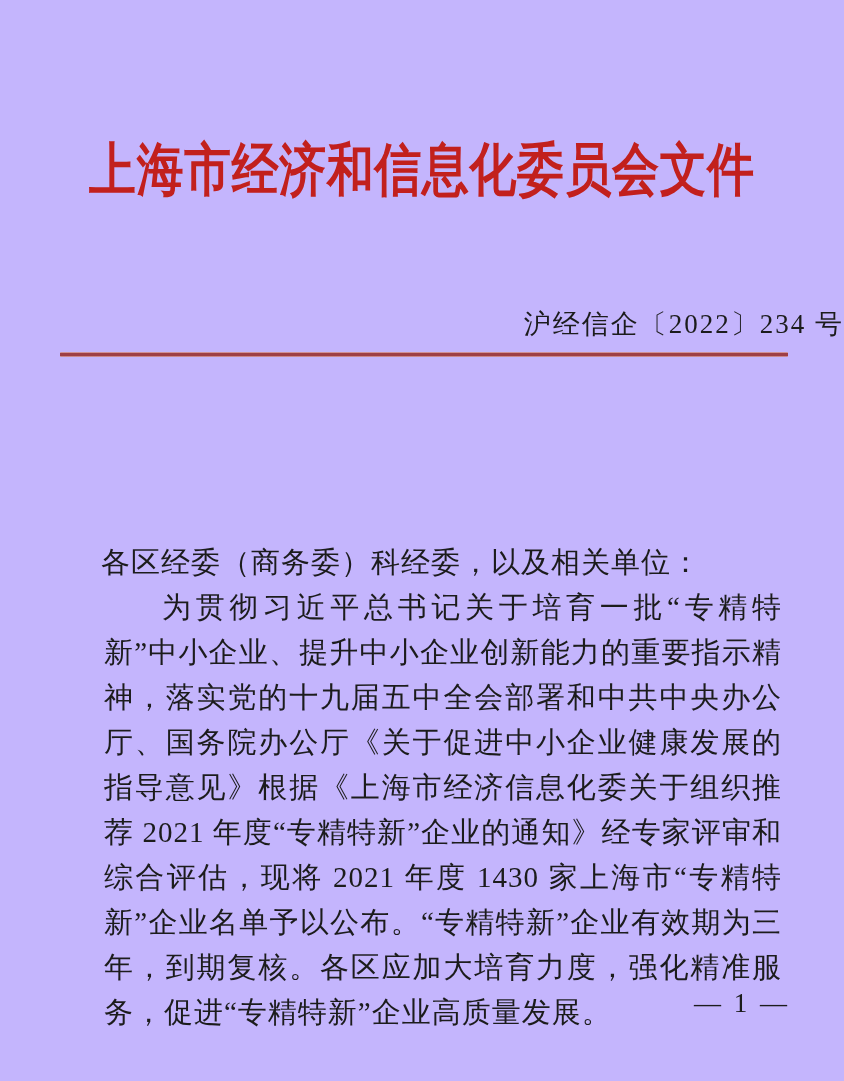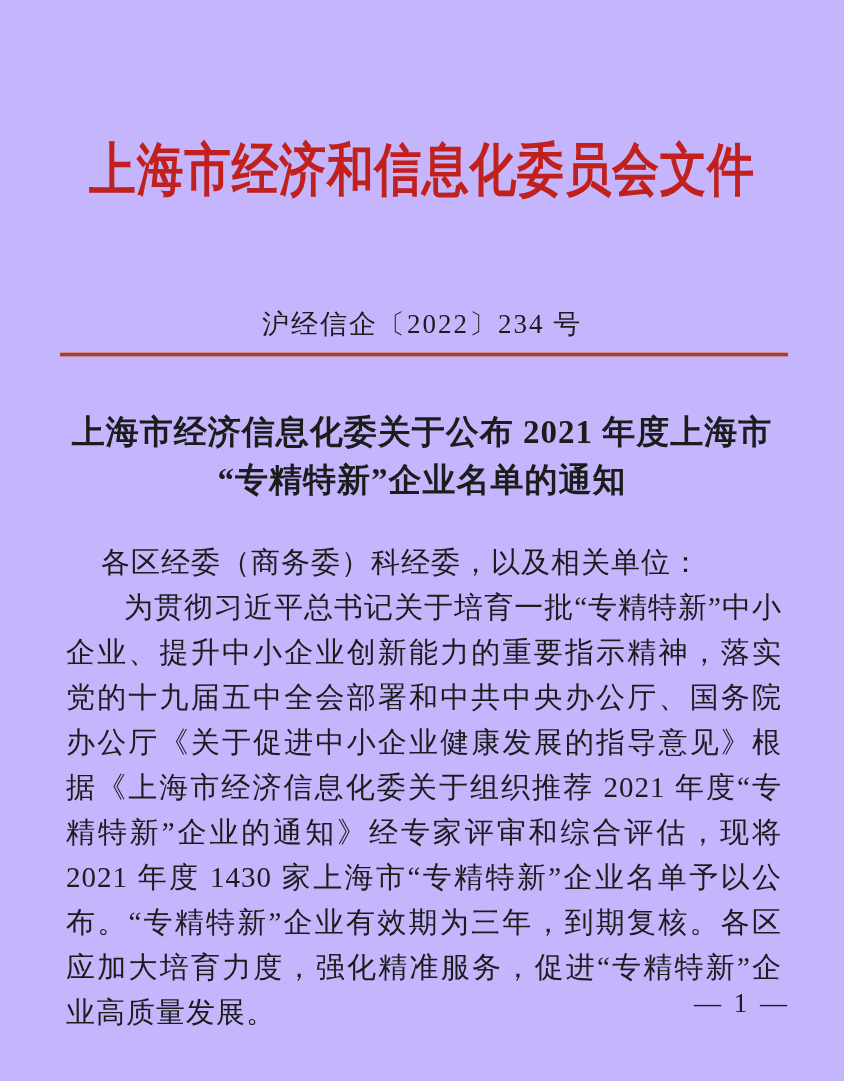--- a/index.html
+++ b/index.html
@@ -35,21 +35,21 @@
     transform: scaleX(0.82);
     transform-origin: 50% 50%;
     letter-spacing: 1px;
   }
   
   .doc-number {
     position: absolute;
     top: 306px;
     left: 0;
     width: 100%;
-    text-align: center;
+    text-align: right;
     font-size: 27px;
     letter-spacing: 2px;
     color: var(--ink);
   }
   
   .red-rule {
     position: absolute;
     top: 352px;
     left: 60px;
     width: 728px;
@@ -82,21 +82,21 @@
     top: 540px;
     left: 66px;
     width: 716px;
     font-size: 29px;
     line-height: 45px;
     color: var(--ink);
     text-align: justify;
     letter-spacing: 1px;
   }
   .salutation { text-indent: 0; margin-left: 35px; }
-  .para { text-indent: 2em; }
+  .para { text-indent: 2em; margin-left: 38px; }
   
   .page-number {
     position: absolute;
     top: 988px;
     right: 54px;
     font-size: 27px;
     letter-spacing: 3px;
     color: var(--ink);
     white-space: nowrap;
   }
@@ -105,24 +105,20 @@
 <body>
 
 <div class="page">
 
   <div class="red-header">上海市经济和信息化委员会文件</div>
 
   <div class="doc-number">沪经信企〔2022〕234 号</div>
 
   <div class="red-rule"></div>
 
-  <div class="notice-title">
-    <div>上海市经济信息化委关于公布 2021 年度上海市</div>
-    <div>“专精特新”企业名单的通知</div>
-  </div>
 
   <div class="notice-body">
     <p class="salutation">各区经委（商务委）科经委，以及相关单位：</p>
     <p class="para">为贯彻习近平总书记关于培育一批“专精特新”中小企业、提升中小企业创新能力的重要指示精神，落实党的十九届五中全会部署和中共中央办公厅、国务院办公厅《关于促进中小企业健康发展的指导意见》根据《上海市经济信息化委关于组织推荐 2021 年度“专精特新”企业的通知》经专家评审和综合评估，现将 2021 年度 1430 家上海市“专精特新”企业名单予以公布。“专精特新”企业有效期为三年，到期复核。各区应加大培育力度，强化精准服务，促进“专精特新”企业高质量发展。</p>
   </div>
 
   <div class="page-number">— 1 —</div>
 
 </div>
 

